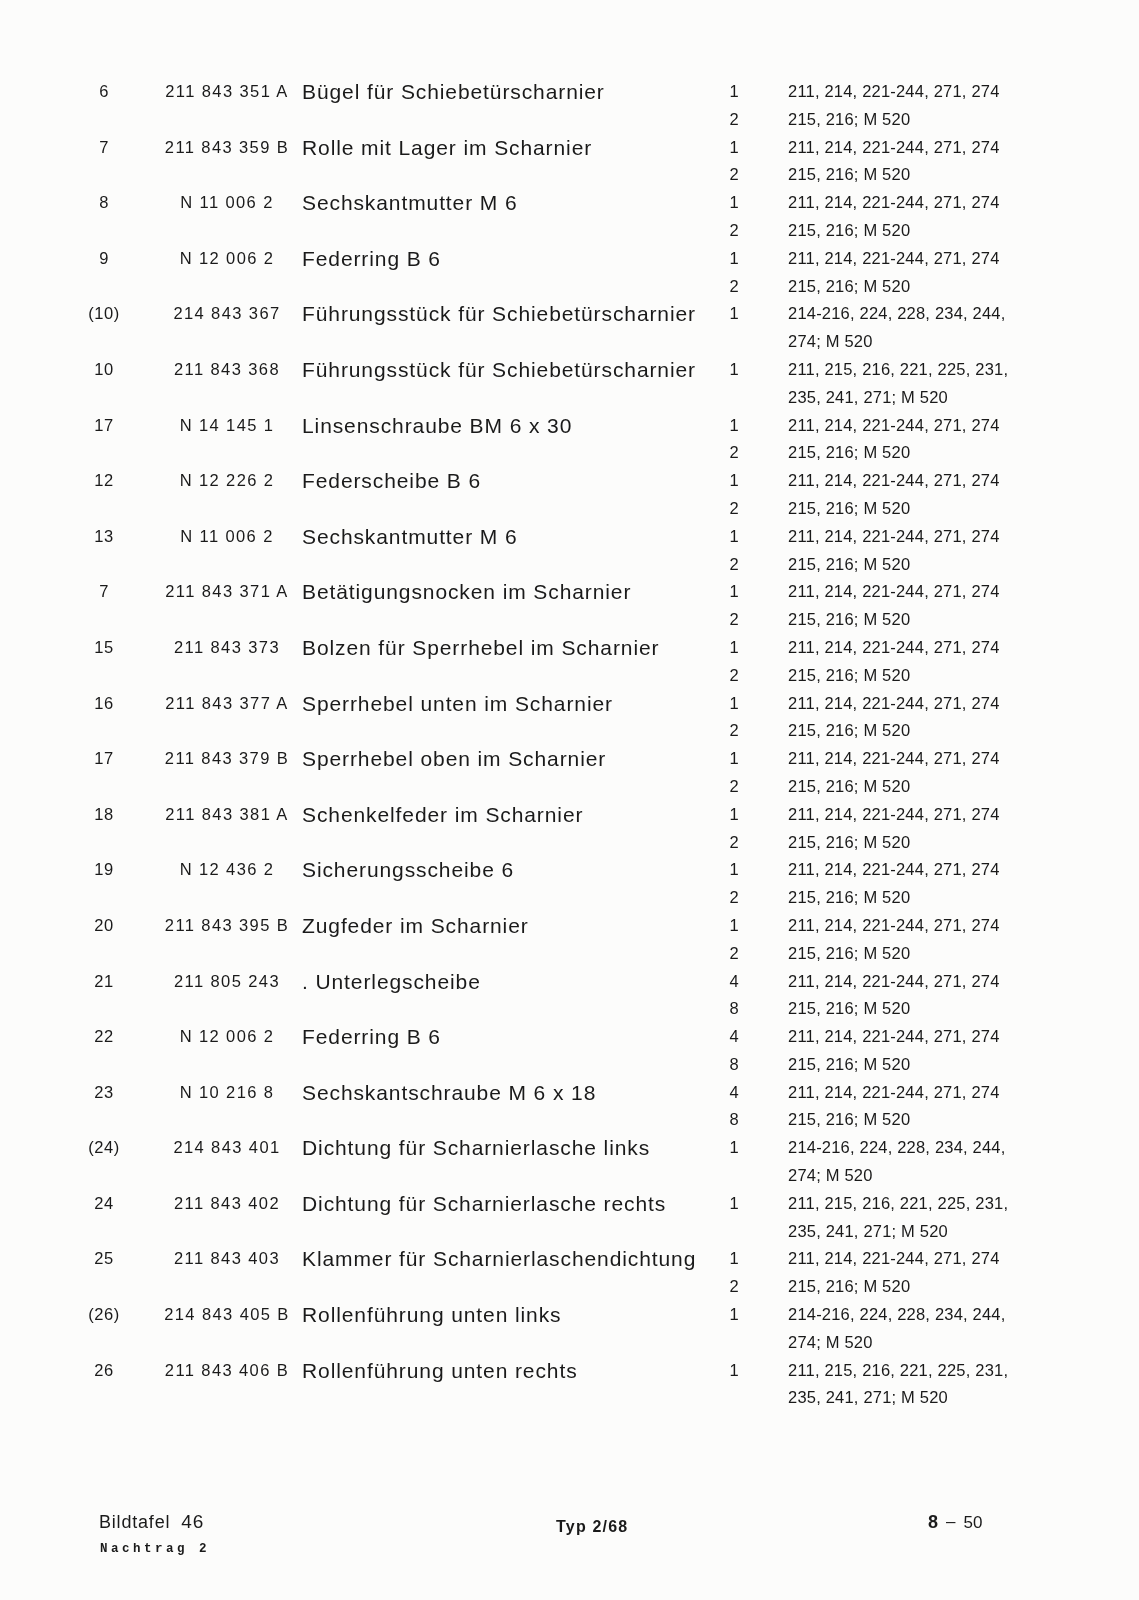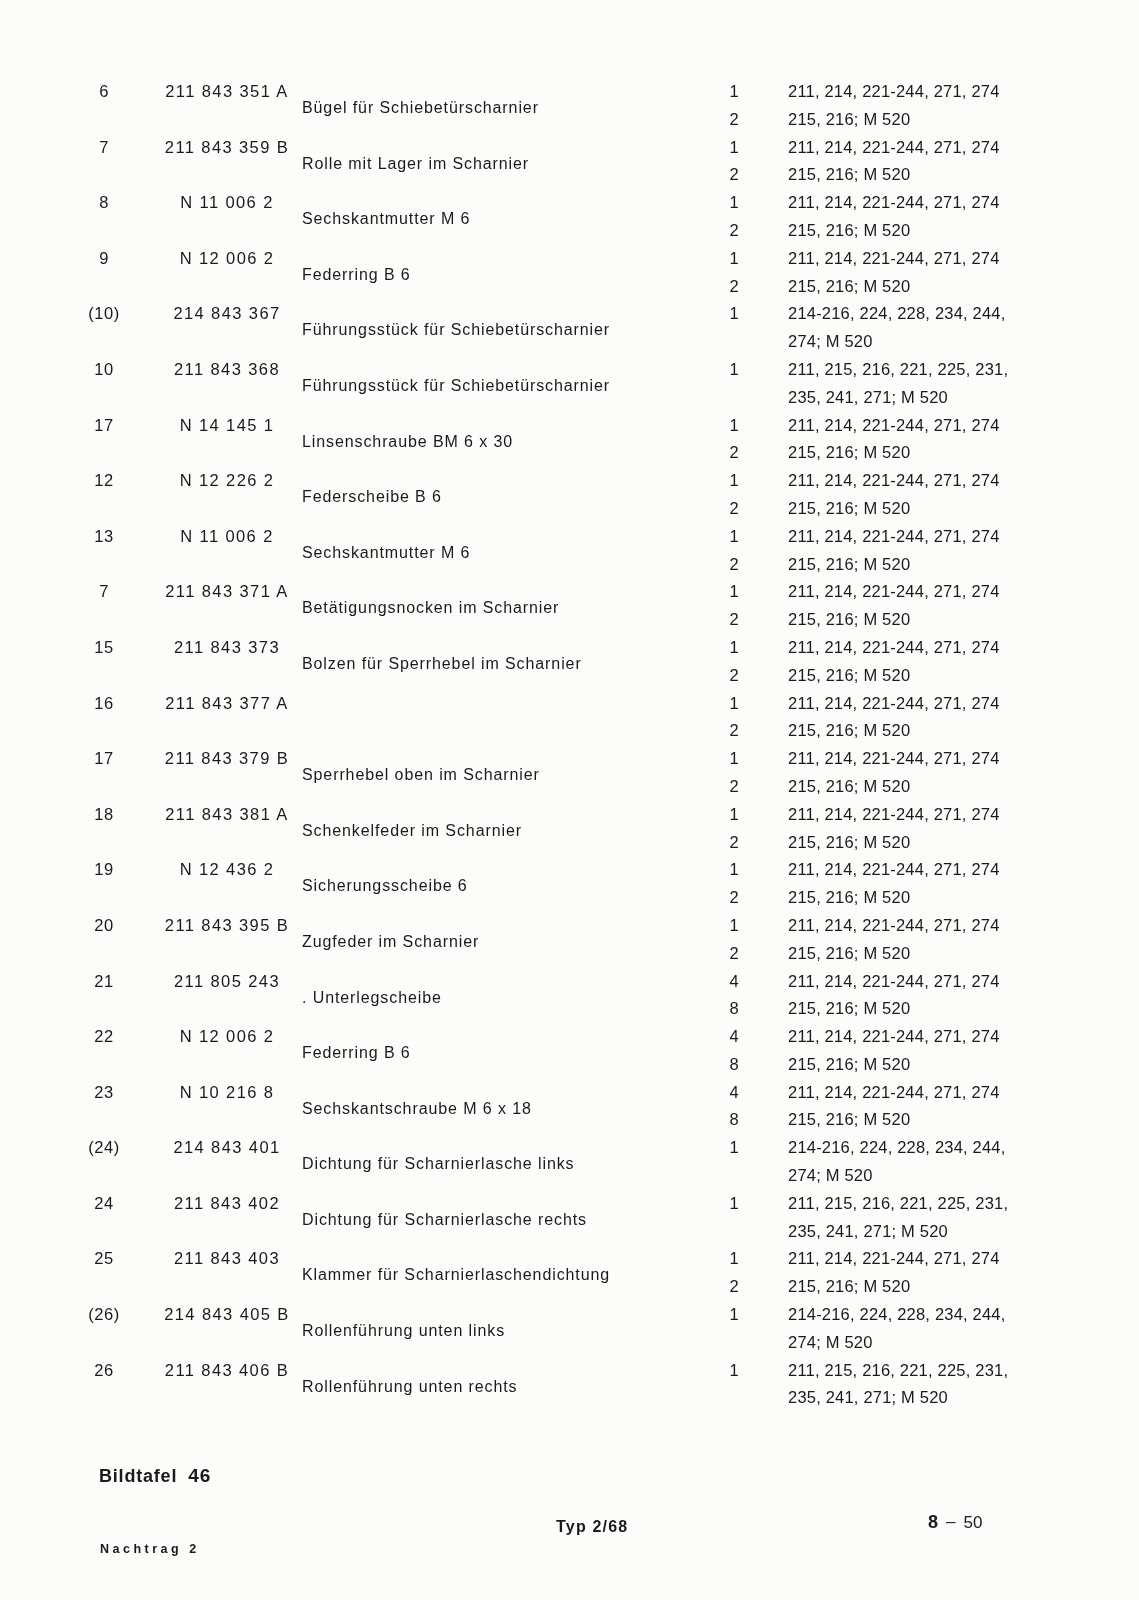--- a/index.html
+++ b/index.html
@@ -20,38 +20,38 @@
   .c-pos{
     position:absolute;left:70px;width:68px;text-align:center;
     font-size:16.5px;letter-spacing:.5px;
   }
   .c-part{
     position:absolute;left:152px;width:150px;white-space:nowrap;
     font-size:16.5px;letter-spacing:1.4px;text-align:center;
   }
   .c-desc{
     position:absolute;left:302px;width:400px;white-space:nowrap;
-    font-size:16px;letter-spacing:.9px;margin-top:16px;
+    font-size:21px;letter-spacing:.9px;
   }
   .c-qty{
     position:absolute;left:712px;width:44px;text-align:center;
     font-size:16.5px;
   }
   .c-models{
     position:absolute;left:788px;width:330px;white-space:nowrap;
     font-size:16.5px;letter-spacing:.2px;
   }
   .footer-bildtafel{
-    position:absolute;left:99px;top:1465px;
-    font-size:18px;font-weight:bold;letter-spacing:.8px;white-space:nowrap;
+    position:absolute;left:99px;top:1511px;
+    font-size:18px;font-weight:normal;letter-spacing:.8px;white-space:nowrap;
   }
   .footer-bildtafel .num{font-size:19px;margin-left:11px;letter-spacing:1px;}
   .footer-nachtrag{
     position:absolute;left:100px;top:1542px;
-    font-size:12.5px;font-weight:600;letter-spacing:3.5px;white-space:nowrap;
+    font-size:12.5px;font-weight:600;letter-spacing:3.5px;white-space:nowrap;font-family:Liberation Mono, monospace;
   }
   .footer-typ{
     position:absolute;left:556px;top:1518px;
     font-size:16px;font-weight:bold;letter-spacing:1.2px;white-space:nowrap;
   }
   .footer-page{
     position:absolute;left:928px;top:1512px;
     font-size:17px;white-space:nowrap;
   }
   .footer-page .sec{font-weight:bold;font-size:18px;}
@@ -214,20 +214,21 @@
       <div class="line l2">
         <span class="c-qty">2</span>
         <span class="c-models">215, 216; M 520</span>
       </div>
     </div>
 
     <div class="row">
       <div class="line l1">
         <span class="c-pos">16</span>
         <span class="c-part">211 843 377 A</span>
+        <span class="c-desc">Sperrhebel unten im Scharnier</span>
         <span class="c-qty">1</span>
         <span class="c-models">211, 214, 221-244, 271, 274</span>
       </div>
       <div class="line l2">
         <span class="c-qty">2</span>
         <span class="c-models">215, 216; M 520</span>
       </div>
     </div>
 
     <div class="row">

